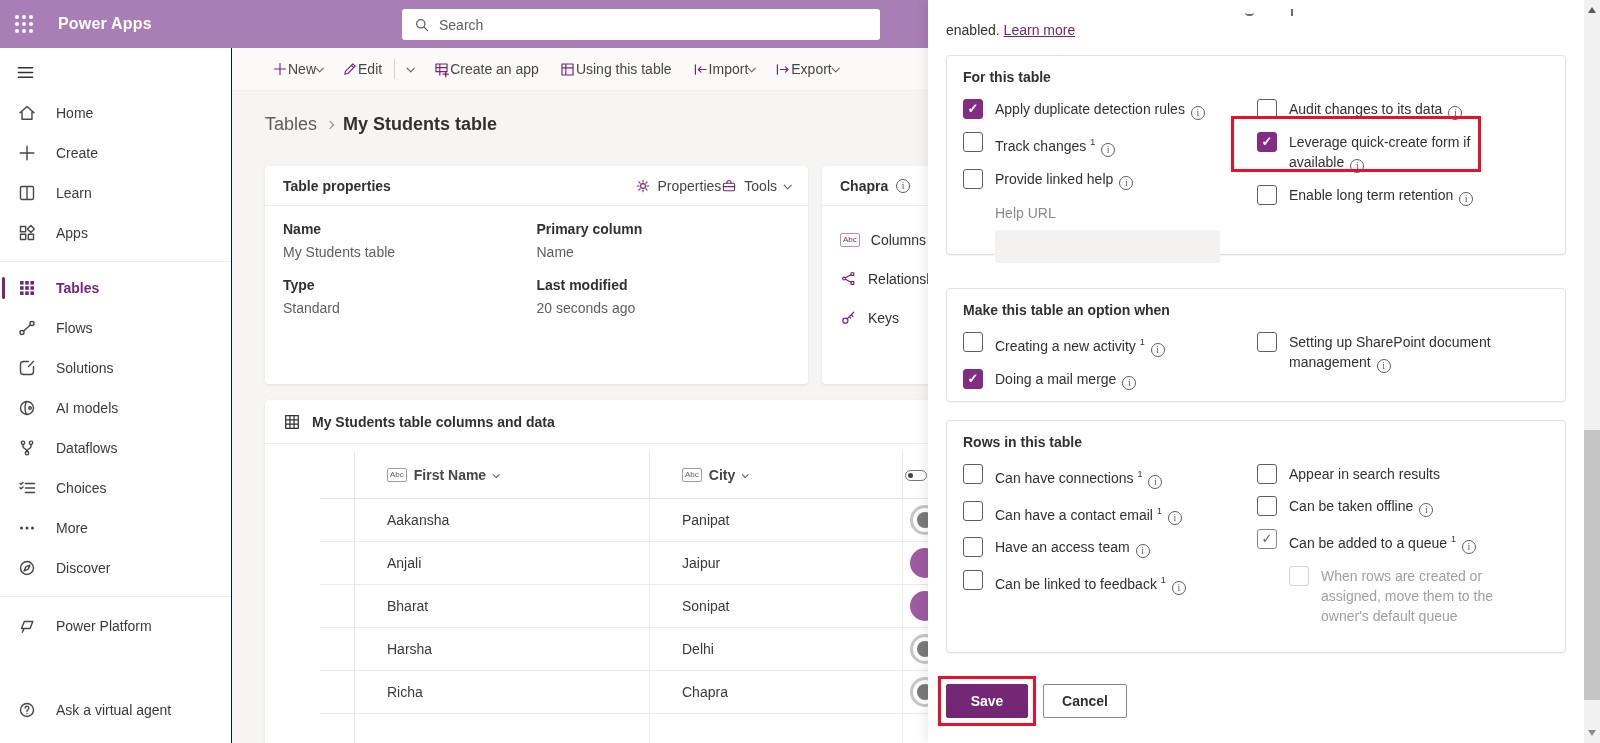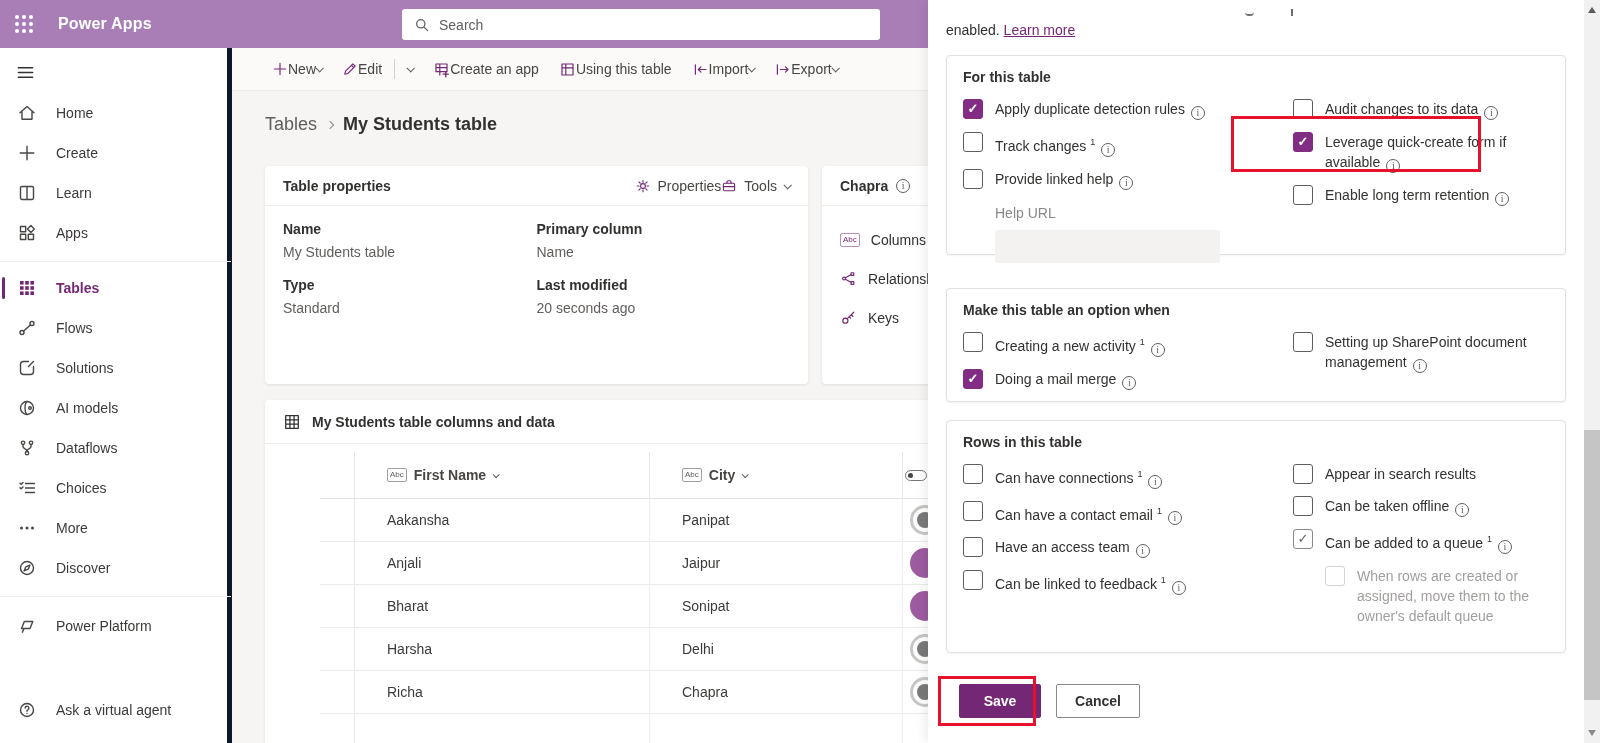--- a/index.html
+++ b/index.html
@@ -11,21 +11,21 @@
   .waffle { width:48px; height:48px; display:flex; align-items:center; justify-content:center; cursor:pointer; }
   .waffle-grid { display:grid; grid-template-columns:repeat(3,4px); grid-gap:3px; }
   .waffle-grid i { width:4px; height:4px; background:#fff; border-radius:50%; }
   .app-title { color:#fff; font-weight:bold; font-size:16px; margin-left:10px; letter-spacing:.2px; }
   .searchbox { position:absolute; left:402px; top:9px; width:478px; height:31px; background:#fff; border-radius:3px; display:flex; align-items:center; padding:0 12px; gap:9px; }
   .searchbox svg { flex:none; }
   .searchbox input { border:none; outline:none; flex:1; font-size:14px; font-family:inherit; color:#323130; background:transparent; }
   .searchbox input::placeholder { color:#605e5c; }
 
   
-  .sidebar { position:absolute; left:0; top:48px; width:232px; bottom:0; background:#fff; border-right:5px solid #0f172a; z-index:2; }
+  .sidebar { position:absolute; left:0; top:48px; width:232px; bottom:0; background:#fff; border-right:1px solid #0f172a; z-index:2; }
   .hamburger { width:48px; height:40px; display:flex; align-items:center; padding-left:16px; cursor:pointer; margin-top:4px; }
   .nav-item { position:absolute; left:0; width:100%; height:40px; display:flex; align-items:center; padding-left:17px; gap:19px; cursor:pointer; color:#3b3a39; }
   .nav-item svg { width:20px; height:20px; flex:none; }
   .nav-item.selected { color:#742774; font-weight:bold; }
   .nav-item.selected::before { content:""; position:absolute; left:2px; top:9px; bottom:9px; width:3px; background:#742774; border-radius:2px; }
   .nav-div { position:absolute; left:0; width:231px; height:1px; background:#ededed; }
 
   
   .main { position:absolute; left:232px; top:48px; right:0; bottom:0; background:#f6f5f4; overflow:hidden; z-index:1; }
   .toolbar { position:absolute; left:0; top:0; right:0; height:43px; background:#fbfaf9; border-bottom:1px solid #efedec; display:flex; align-items:center; padding-left:30px; }
@@ -78,42 +78,42 @@
   .dialog { position:absolute; left:928px; top:0; width:656px; height:743px; background:#fff; z-index:10; box-shadow:-3px 0 10px rgba(0,0,0,.08); }
   .frag-a { position:absolute; left:317px; top:12px; width:9px; height:4px; border-bottom:2px solid #6d6d6d; border-radius:0 0 5px 5px; }
   .frag-b { position:absolute; left:363px; top:9px; width:2px; height:7px; background:#6d6d6d; }
   .dlg-intro { position:absolute; left:18px; top:22px;text-align:center; }
   .link { color:#742774; text-decoration:underline; cursor:pointer; }
   .sec { position:absolute; left:18px; width:620px; background:#fff; border:1px solid #e3e1df; border-radius:4px; box-shadow:0 1px 2px rgba(0,0,0,.05); padding:13px 16px; }
   .sec1 { top:55px; height:200px; }
   .sec2 { top:288px; height:114px; }
   .sec3 { top:420px; height:233px; }
   .sec-title { font-weight:bold; }
-  .sec-cols { display:flex; margin-top:2px;gap:36px; }
+  .sec-cols { display:flex; margin-top:2px; }
   .col-l { width:294px; }
   .col-r { flex:1; }
   .cb-row { display:flex; gap:12px; margin-top:12px; align-items:flex-start; line-height:20px; }
   .cb { width:20px; height:20px; border:1px solid #605e5c; border-radius:3px; background:#fff; flex:none; cursor:pointer; position:relative; }
   .cb .check-icon { position:absolute; inset:0; display:flex; align-items:center; justify-content:center; font-size:13px; font-weight:bold; }
   .cb.checked { background:#822c84; border-color:#822c84; }
   .cb.checked .check-icon::after { content:"\2713"; color:#fff; }
   .cb.grey-check { border-color:#8a8886; }
   .cb.grey-check .check-icon::after { content:"\2713"; color:#605e5c; font-weight:normal; }
   .cb.disabled { border-color:#d6d4d2; cursor:default; }
   .cb-text { flex:1; }
   .cb-text sup { font-size:9px; }
   .col-r .cb-text { max-width:218px; }
   .info { display:inline-flex; width:14px; height:14px; border:1px solid #605e5c; border-radius:50%; align-items:center; justify-content:center; color:#605e5c; margin-left:6px; vertical-align:-2px; cursor:pointer; font-family:"Liberation Serif",serif; }
   .info::after { content:"i"; font-size:10px; line-height:1; }
   .help-url { margin-left:32px; margin-top:15px; }
   .help-url-label { color:#8a8886; }
   .help-url-input { display:block; margin-top:9px; width:225px; height:33px; background:#f3f2f1; border:none; border-radius:2px; }
   .disabled-text { color:#a19f9d; }
   .indent { margin-left:32px; }
-  .dlg-buttons { position:absolute; left:31px; top:684px; display:flex; gap:15px; }
+  .dlg-buttons { position:absolute; left:18px; top:684px; display:flex; gap:15px; }
   .btn { height:34px; border-radius:2px; font-size:14px; font-weight:bold; font-family:inherit; cursor:pointer; display:flex; align-items:center; justify-content:center; }
   .btn-save { width:82px; background:#742774; color:#fff; border:1px solid #742774; }
   .btn-cancel { width:84px; background:#fff; color:#323130; border:1px solid #8a8886; }
   .annot { position:absolute; border:3px solid #e8112d; z-index:15; pointer-events:none; }
   .annot-leverage { left:303px; top:116px; width:250px; height:56px; }
   .annot-save { left:10px; top:676px; width:98px; height:50px; }
 
   
   .scrollbar { position:absolute; right:0; top:0; width:16px; height:743px; background:#f1f1f1; z-index:30; }
   .sb-up { position:absolute; left:4px; top:7px; width:0; height:0; border-left:4px solid transparent; border-right:4px solid transparent; border-bottom:6px solid #5a5a5a; }

